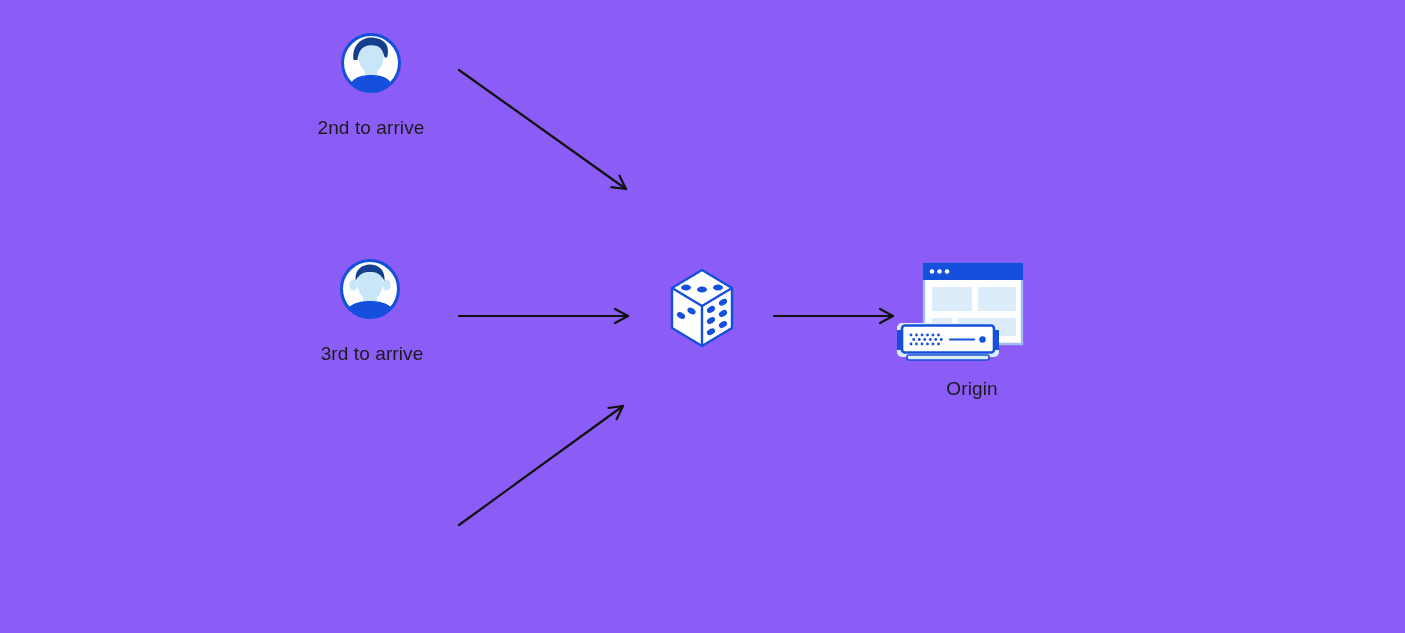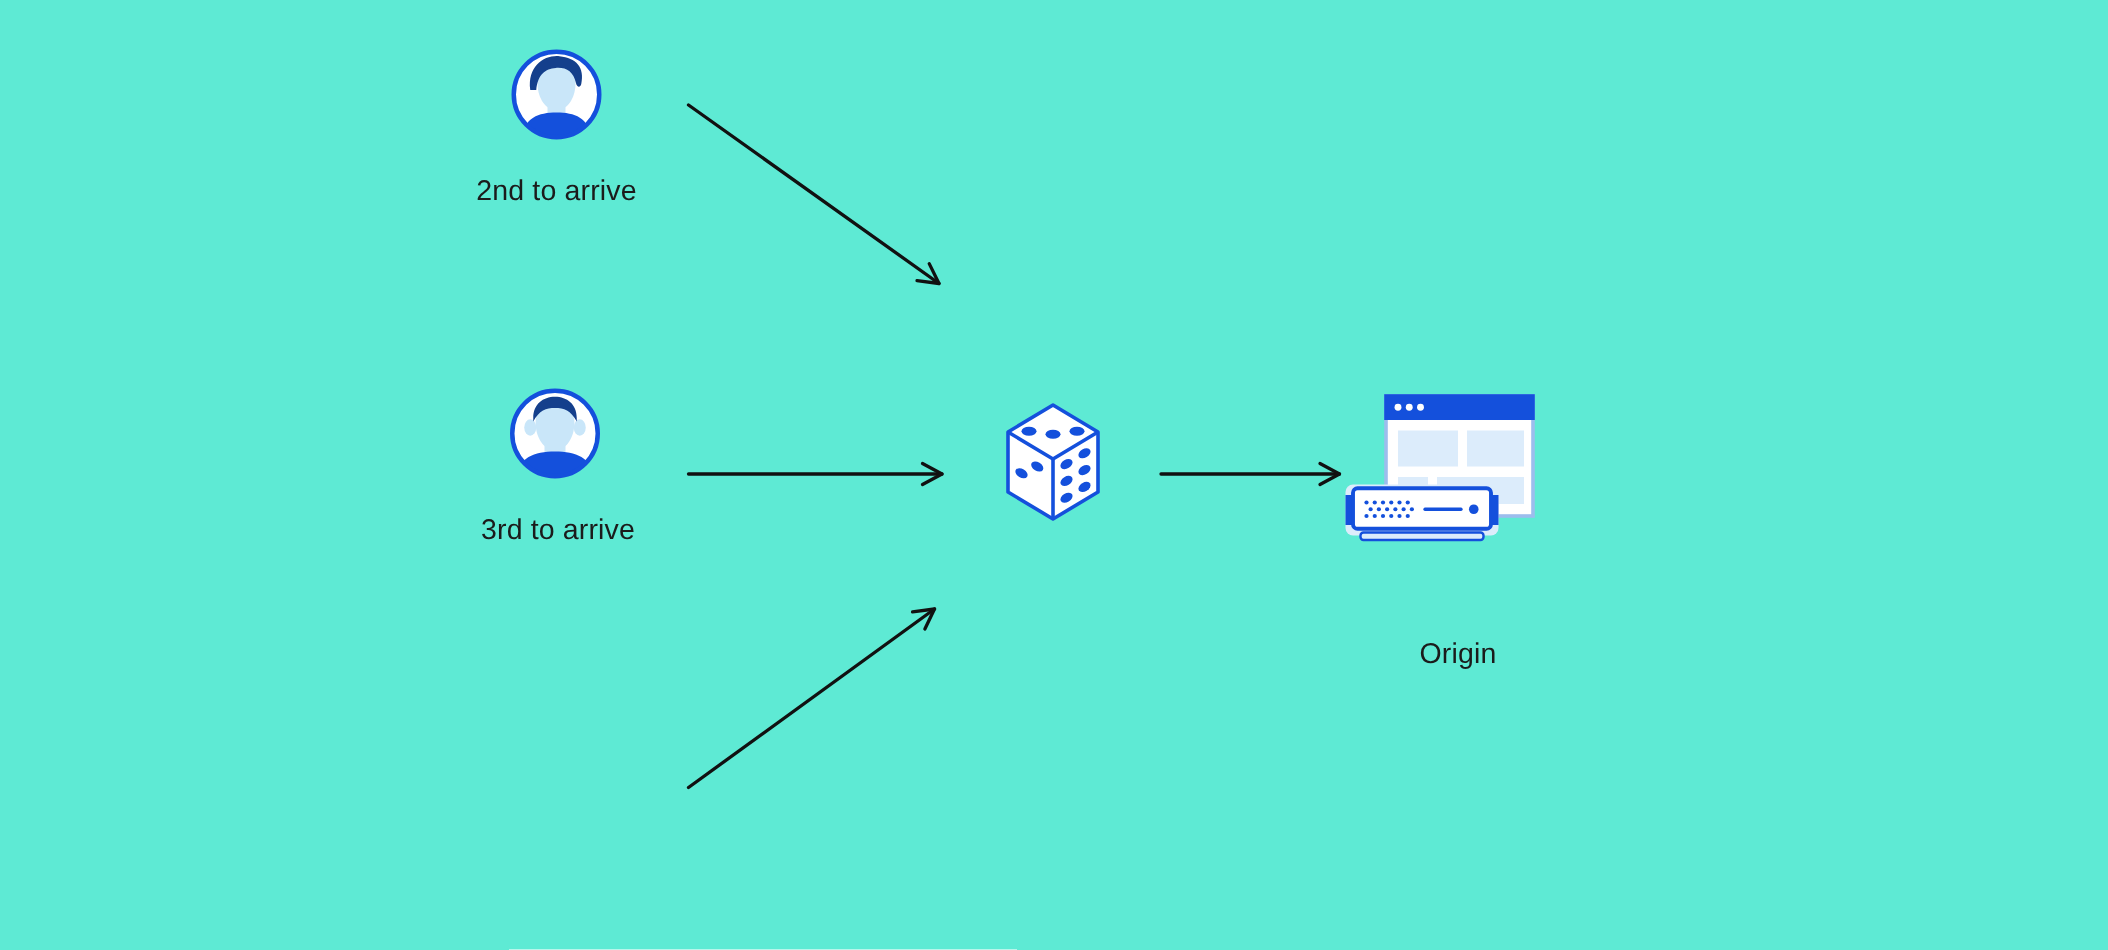--- a/index.html
+++ b/index.html
@@ -1,17 +1,17 @@
 <!DOCTYPE html>
 <html><head>
 <meta charset="utf-8">
 <style>
   html,body{margin:0;padding:0;background:#fff;}
   #stage{
-    position:relative;width:1405px;height:633px;background:#5eead4;
+    position:relative;width:1405px;height:633px;background:#8b5cf6;
     font-family:"Liberation Sans", sans-serif;overflow:hidden;
   }
   .node{position:absolute;}
   .node-label{
     position:absolute;font-size:19px;line-height:21px;color:#1b1b1b;
     text-align:center;white-space:nowrap;letter-spacing:0.1px;
   }
   svg{display:block;}
   #arrow-layer{position:absolute;left:0;top:0;pointer-events:none;}
 </style>
@@ -139,16 +139,16 @@
             <circle cx="26" cy="82" r="1.4"></circle>
             <circle cx="31.5" cy="82" r="1.4"></circle>
             <circle cx="37" cy="82" r="1.4"></circle>
             <circle cx="42.5" cy="82" r="1.4"></circle>
         </g>
         <line x1="54" y1="77.5" x2="78" y2="77.5" stroke="#1450dc" stroke-width="2.2" stroke-linecap="round"></line>
         <circle cx="86.5" cy="77.5" r="3.2" fill="#1450dc"></circle>
         <rect x="11" y="93" width="82" height="5" rx="2" fill="#dcecfb" stroke="#1450dc" stroke-width="1.6"></rect>
       </g>
     </svg>
-    <div class="node-label" style="left:-38px;top:116px;width:228px;margin-top:48px;">Origin</div>
+    <div class="node-label" style="left:-38px;top:116px;width:228px;">Origin</div>
   </div>
 
 </div>
 
 </body></html>

